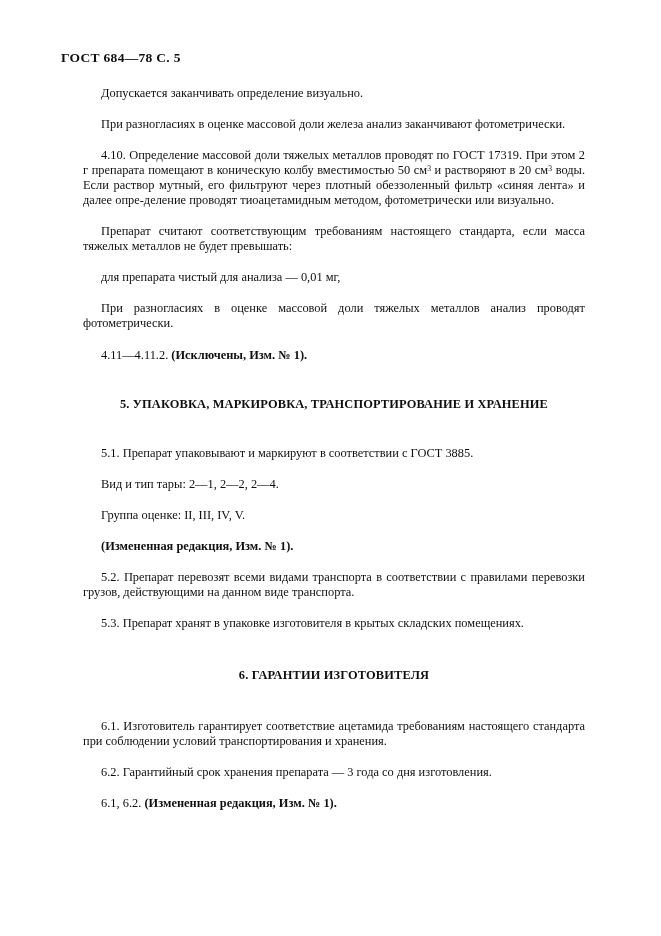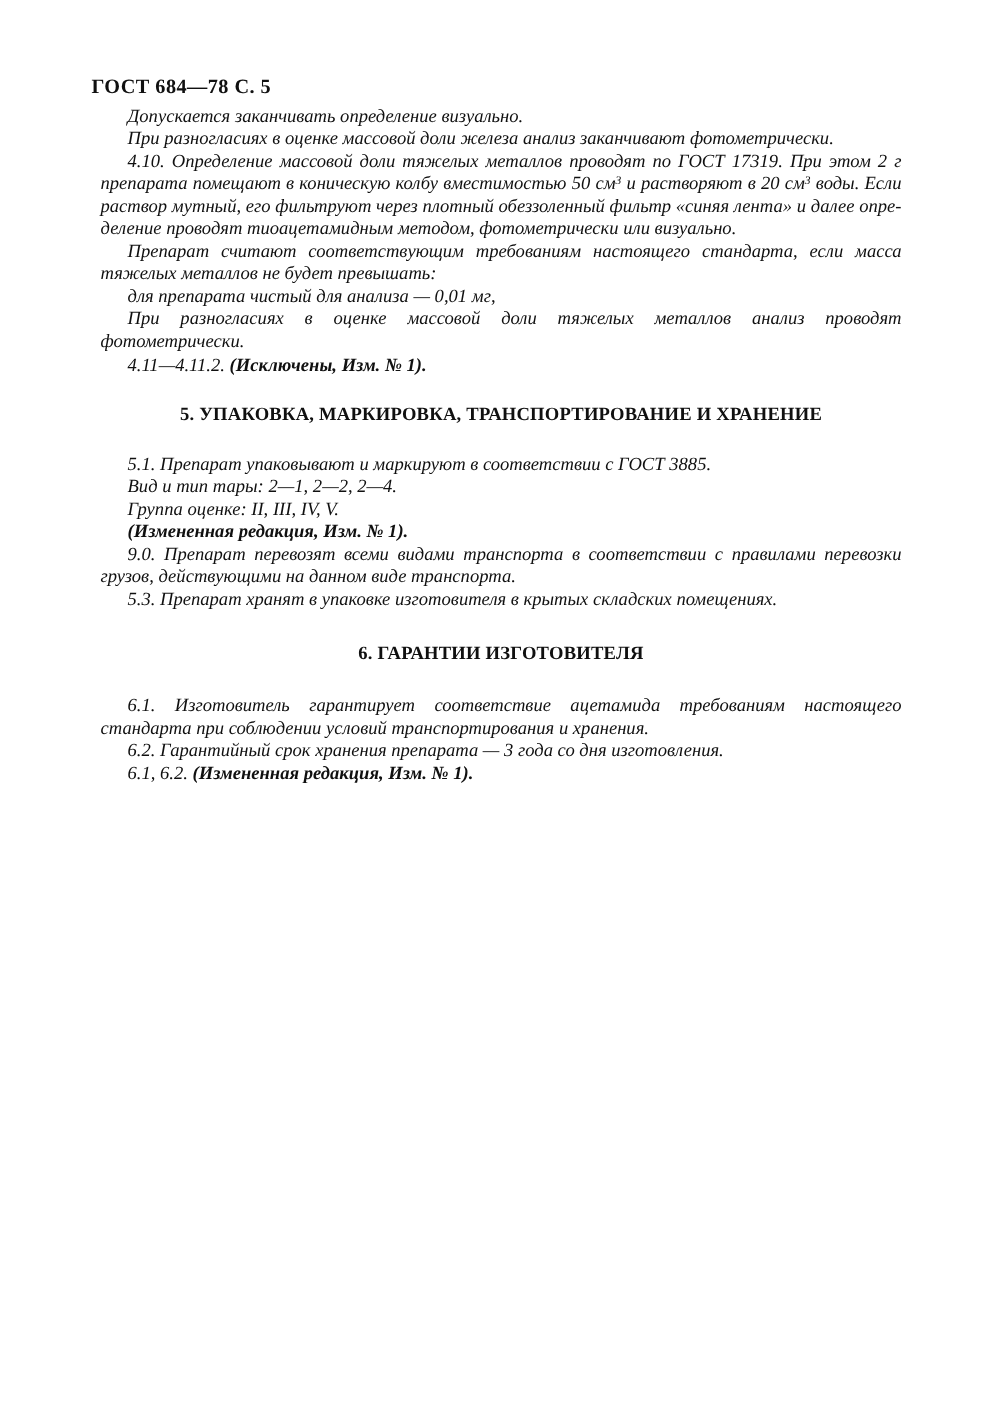--- a/index.html
+++ b/index.html
@@ -47,28 +47,27 @@
     background: #ffffff;
   }
   
   .content {
     position: absolute;
     top: 70px;
     left: 67px;
     width: 534px;
   }
   p.para {
-    margin: 0;
+    margin: 16px;
     font-size: 12.4px;
     line-height: 15.05px;
     text-align: justify;
     text-justify: inter-word;
     text-indent: 18px;
     hyphens: manual;
-    font-style: italic;
   }
   p.flow  { text-align: justify; }
   .bold { font-weight: bold; }
   sup {
     font-size: 0.62em;
     vertical-align: 0.44em;
     line-height: 0;
   }
   
   h2.section-title {
@@ -119,21 +118,21 @@
     <div class="sp-after-h-sec5"></div>
 
     <p class="para">5.1. Препарат упаковывают и маркируют в соответствии с ГОСТ 3885.</p>
 
     <p class="para">Вид и тип тары: 2—1, 2—2, 2—4.</p>
 
     <p class="para">Группа оценке: II, III, IV, V.</p>
 
     <p class="para bold">(Измененная редакция, Изм. № 1).</p>
 
-    <p class="para flow">9.0. Препарат перевозят всеми видами транспорта в соответствии с правилами перевозки грузов, действующими на данном виде транспорта.</p>
+    <p class="para flow">5.2. Препарат перевозят всеми видами транспорта в соответствии с правилами перевозки грузов, действующими на данном виде транспорта.</p>
 
     <p class="para">5.3. Препарат хранят в упаковке изготовителя в крытых складских помещениях.</p>
 
     <div class="sp-before-h-sec6"></div>
     <h2 class="section-title">6. ГАРАНТИИ ИЗГОТОВИТЕЛЯ</h2>
     <div class="sp-after-h-sec6"></div>
 
     <p class="para flow">6.1. Изготовитель гарантирует соответствие ацетамида требованиям настоящего стандарта при соблюдении условий транспортирования и хранения.</p>
 
     <p class="para">6.2. Гарантийный срок хранения препарата — 3 года со дня изготовления.</p>

